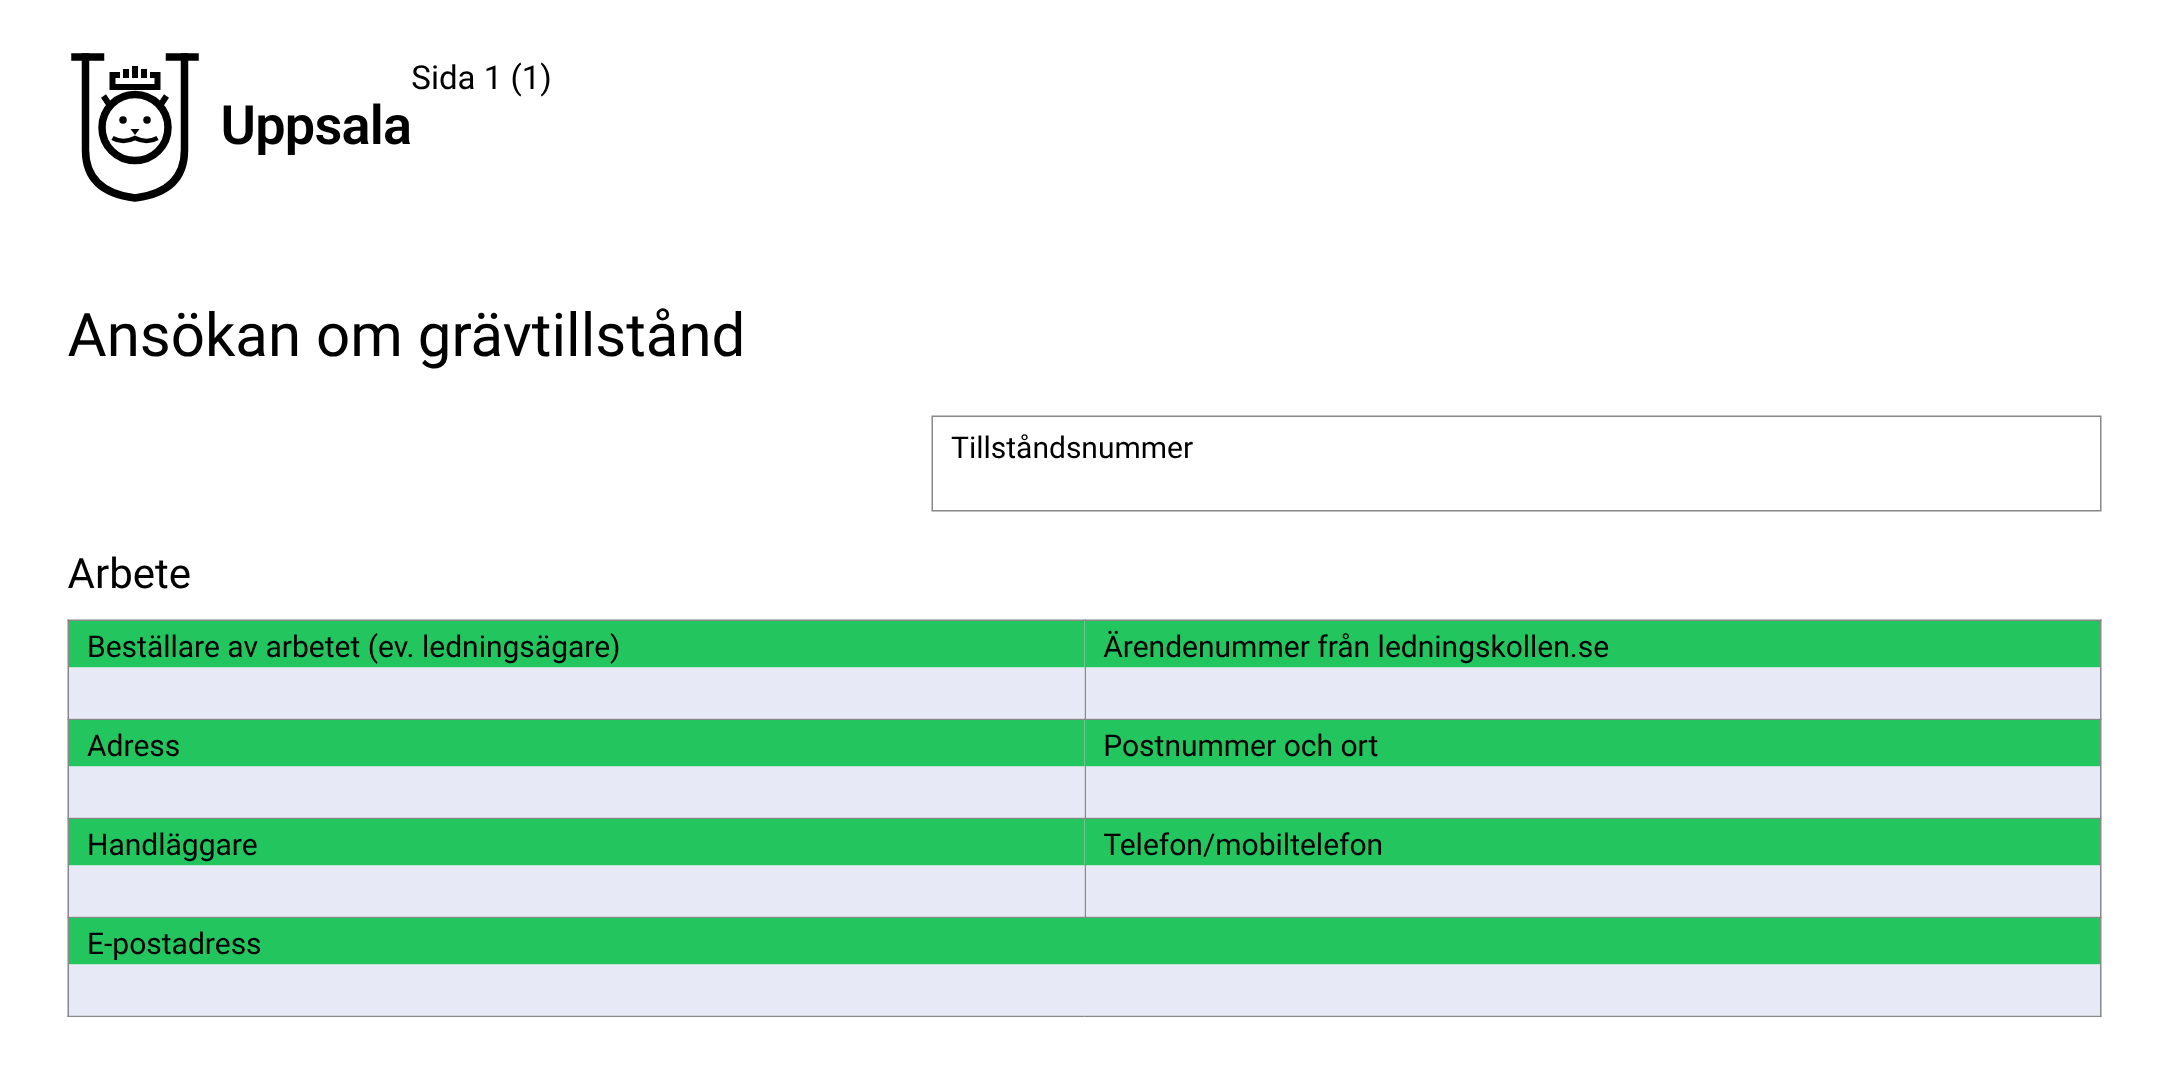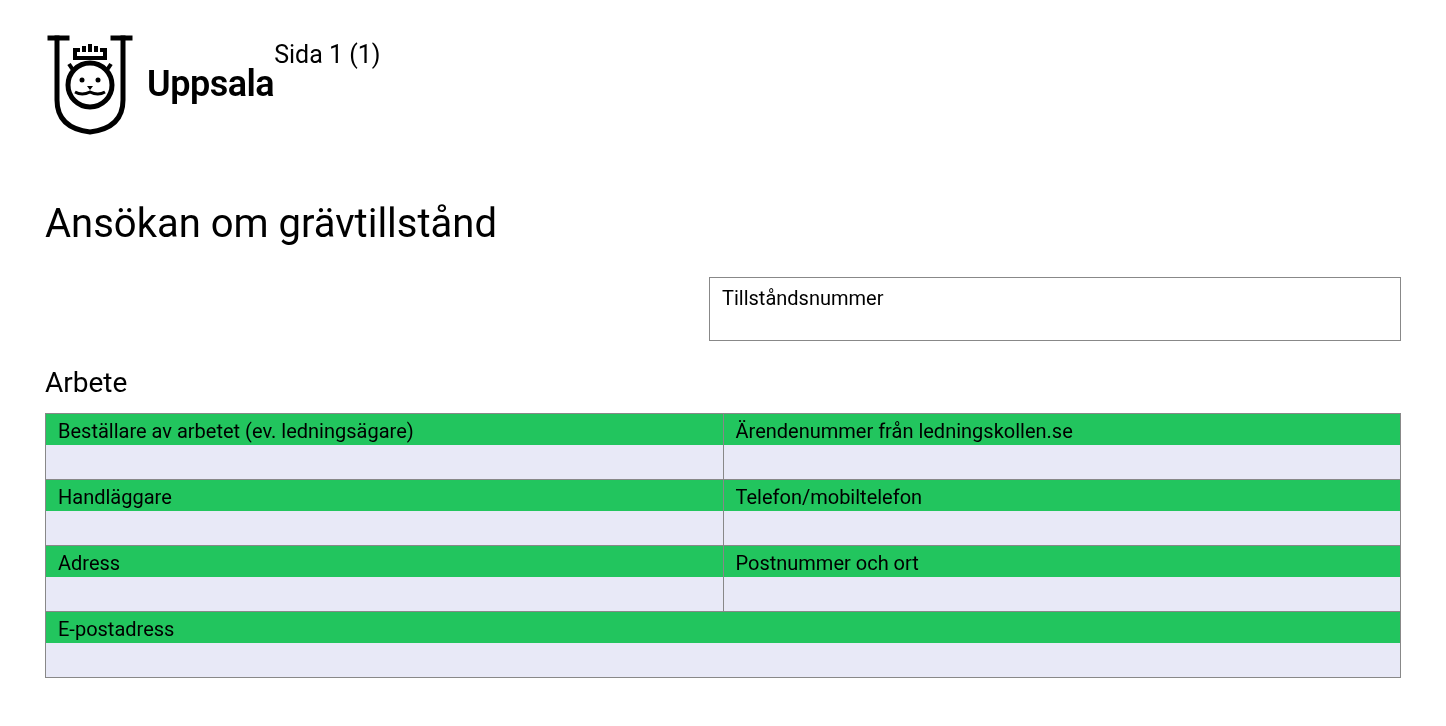--- a/index.html
+++ b/index.html
@@ -36,39 +36,39 @@
     .logo-text {
       display: flex;
       flex-direction: column;
       font-size: 36px;
       font-weight: 600;
       line-height: 1.05;
       letter-spacing: -0.5px;
     }
     
     .page-number {
-      font-size: 25px;
+      font-size: 22px;
       font-weight: 400;
       padding-top: 10px;
     }
     
     .main-title {
       font-size: 40px;
       font-weight: 400;
       margin-bottom: 30px;
     }
     
     .permit-box-row {
       display: flex;
       justify-content: flex-end;
       margin-bottom: 25px;
     }
     
     .permit-box {
-      width: 692px;
+      width: 780px;
       border: 1px solid #888888;
       padding: 8px 12px 30px 12px;
       font-size: 20px;
     }
     
     .section-title {
       font-size: 28px;
       font-weight: 400;
       margin-bottom: 14px;
     }
@@ -162,41 +162,41 @@
     <td>
       <div class="field-cell">
         <div class="field-label">Ärendenummer från ledningskollen.se</div>
         <input class="field-input" type="text" style="">
       </div>
     </td>
   </tr>
   <tr>
     <td>
       <div class="field-cell">
+        <div class="field-label">Adress</div>
+        <input class="field-input" type="text" style="">
+      </div>
+    </td>
+    <td>
+      <div class="field-cell">
+        <div class="field-label">Postnummer och ort</div>
+        <input class="field-input" type="text" style="">
+      </div>
+    </td>
+  </tr>
+  <tr>
+    <td>
+      <div class="field-cell">
         <div class="field-label">Handläggare</div>
         <input class="field-input" type="text" style="">
       </div>
     </td>
     <td>
       <div class="field-cell">
         <div class="field-label">Telefon/mobiltelefon</div>
-        <input class="field-input" type="text" style="">
-      </div>
-    </td>
-  </tr>
-  <tr>
-    <td>
-      <div class="field-cell">
-        <div class="field-label">Adress</div>
-        <input class="field-input" type="text" style="">
-      </div>
-    </td>
-    <td>
-      <div class="field-cell">
-        <div class="field-label">Postnummer och ort</div>
         <input class="field-input" type="text" style="">
       </div>
     </td>
   </tr>
   <tr>
     <td colspan="2" class="full-width">
       <div class="field-cell">
         <div class="field-label">E-postadress</div>
         <input class="field-input" type="text" style="">
       </div>

